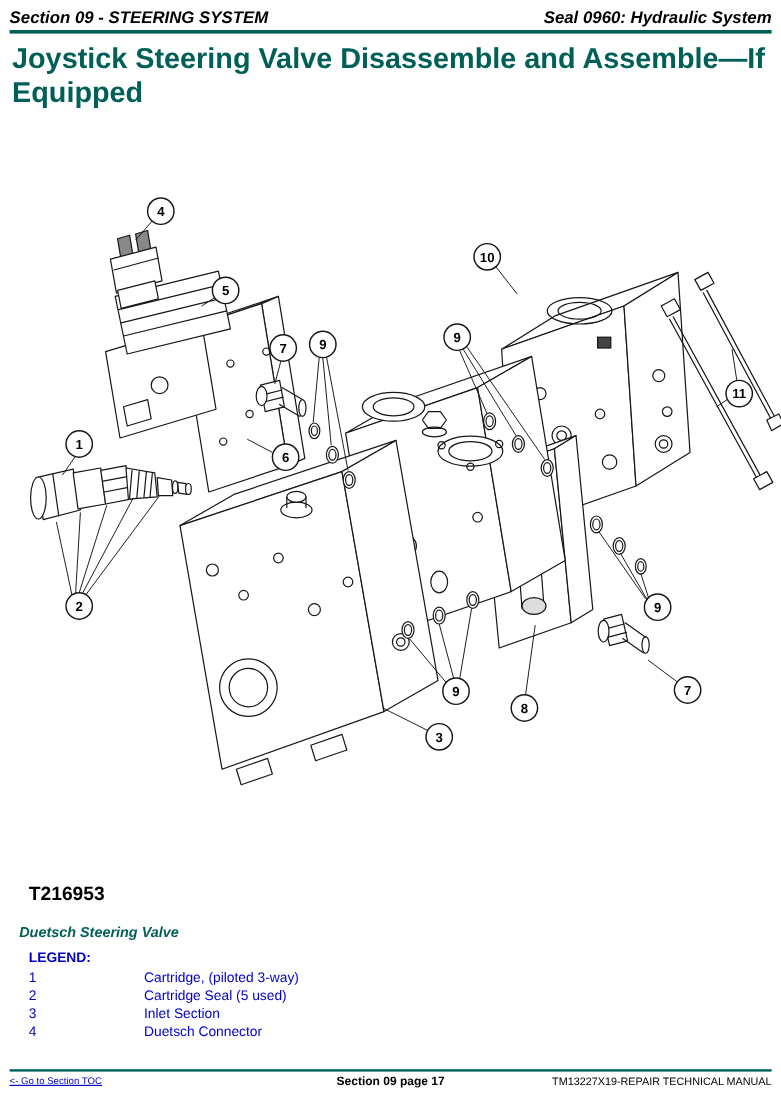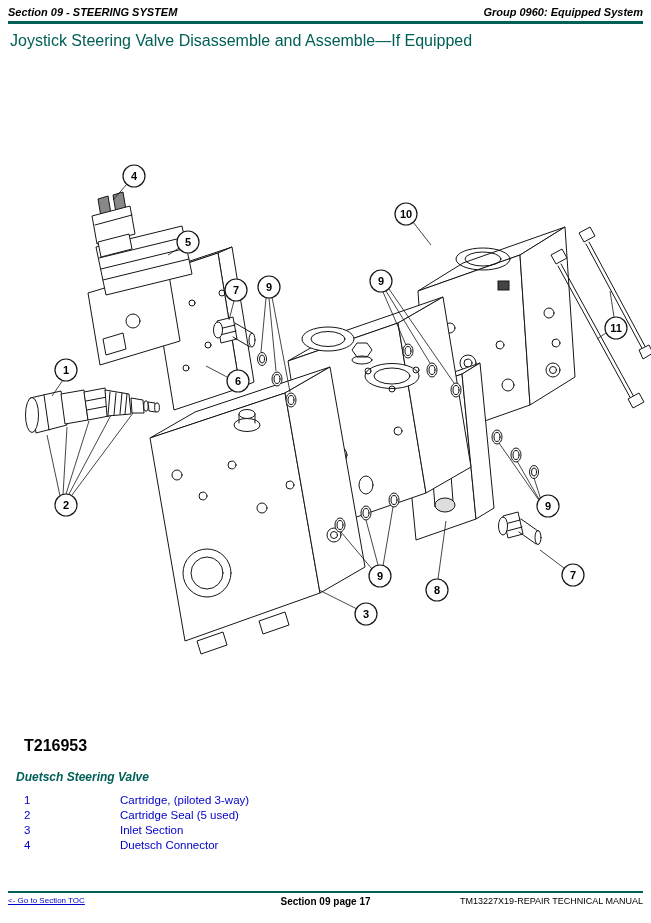--- a/index.html
+++ b/index.html
@@ -5,23 +5,23 @@
   :root{
     --teal:#006057;
     --blue:#0000C8;
   }
   *{margin:0;padding:0;box-sizing:border-box;}
   html,body{width:651px;height:923px;}
   body{font-family:"Liberation Sans",sans-serif;background:#fff;color:#000;}
   .page{position:relative;width:651px;height:923px;background:#fff;overflow:hidden;}
 
   .runhead{display:flex;justify-content:space-between;align-items:flex-end;
-           padding:6px 8px 3px 8px;font-size:11px;font-weight:bold;font-style:italic;}
+           padding:6px 8px 3px 8px;font-size:14px;font-weight:bold;font-style:italic;}
   .rule{height:3px;background:var(--teal);margin:0 8px;}
-  .title{color:var(--teal);font-size:16px;font-weight:normal;margin:8px 10px 0 10px;
+  .title{color:var(--teal);font-size:24px;font-weight:bold;margin:8px 10px 0 10px;
          font-family:"Liberation Sans",sans-serif;}
 
   .figure-wrap{position:absolute;top:163px;left:0;width:651px;height:560px;}
   .figure-wrap svg{display:block;width:651px;height:560px;}
 
   .f{fill:#fff;stroke:#161616;stroke-width:1;stroke-linejoin:round;}
   .l{fill:none;stroke:#161616;stroke-width:1;stroke-linecap:round;}
   .ldr{stroke:#161616;stroke-width:0.8;}
   .co circle{fill:#fff;stroke:#161616;stroke-width:1.2;}
   .co text{font-family:"Liberation Sans",sans-serif;font-size:11px;font-weight:bold;
@@ -43,21 +43,21 @@
   .fcenter{font-size:10px;font-weight:bold;justify-self:center;}
   .fright{font-size:9px;justify-self:end;margin-left:26px;}
 </style>
 </head>
 <body>
 
 <div class="page">
 
   <div class="runhead">
     <span>Section 09 - STEERING SYSTEM</span>
-    <span>Group 0960: Equipped System</span>
+    <span>Seal 0960: Hydraulic System</span>
   </div>
   <div class="rule"></div>
 
   <h1 class="title">Joystick Steering Valve Disassemble and Assemble—If Equipped</h1>
 
   <div class="figure-wrap">
     <svg viewBox="0 0 651 560">
 
       <g>
         <polygon class="f" points="418,128 520,92 565,64 463,100"></polygon>
@@ -336,20 +336,21 @@
             <text x="366" y="455">3</text>
           </g>
       </g>
     </svg>
   </div>
 
   <div class="figid">T216953</div>
   <div class="figcap">Duetsch Steering Valve</div>
 
   <div class="legend">
+    <div class="hd">LEGEND:</div>
     <div class="lrow">
       <span class="lnum">1</span>
       <span class="llab">Cartridge, (piloted 3-way)</span>
     </div>
     <div class="lrow">
       <span class="lnum">2</span>
       <span class="llab">Cartridge Seal (5 used)</span>
     </div>
     <div class="lrow">
       <span class="lnum">3</span>

